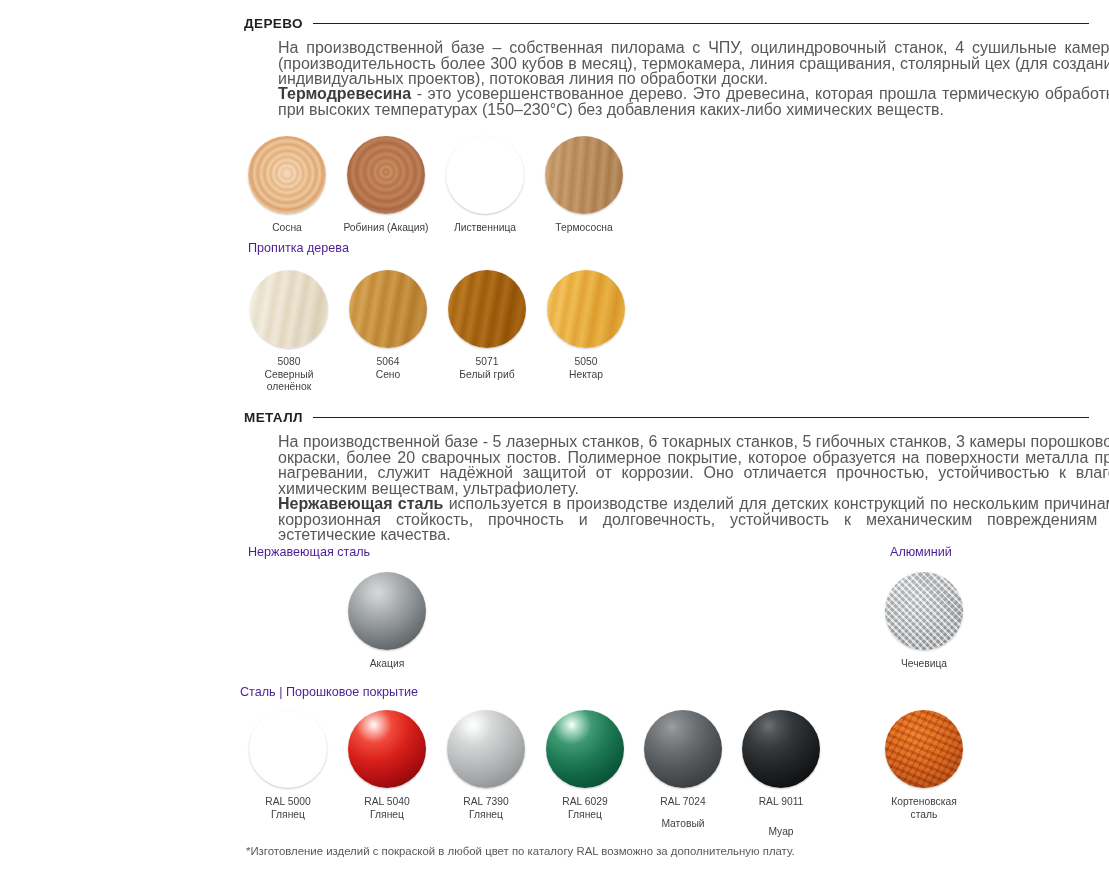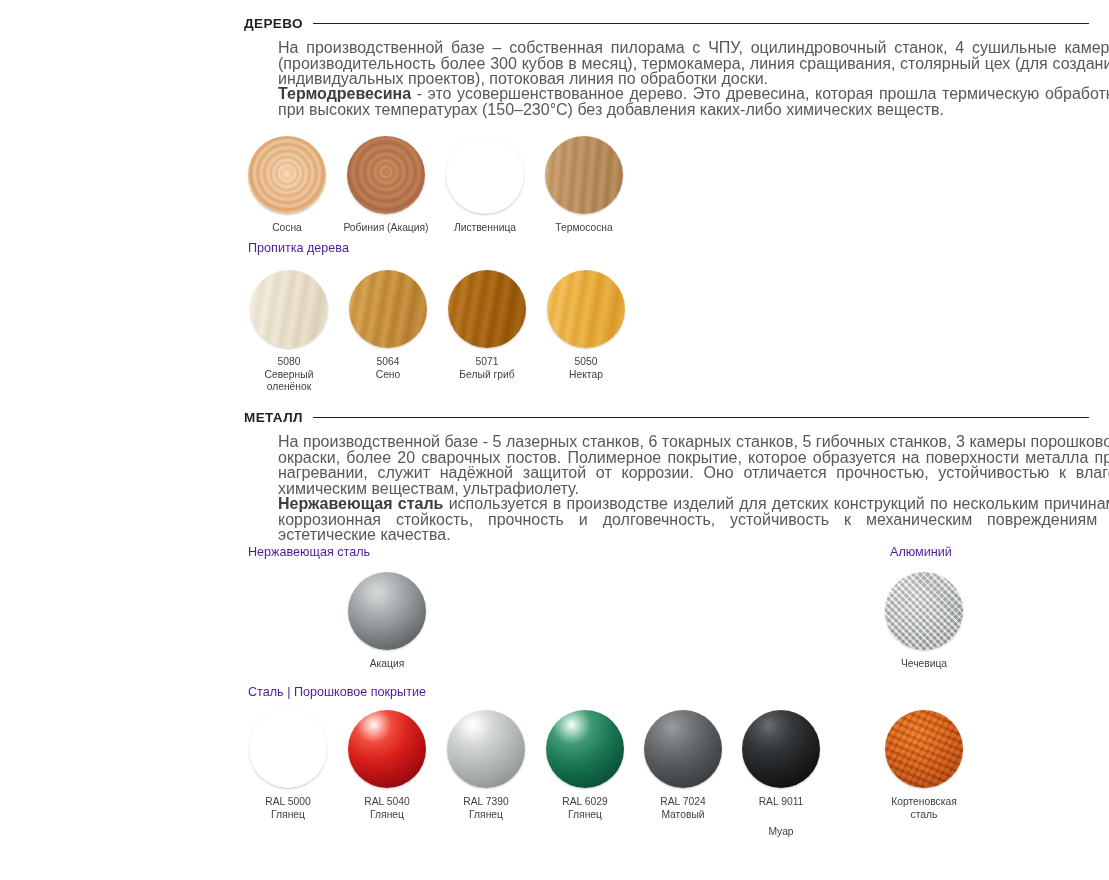--- a/index.html
+++ b/index.html
@@ -275,21 +275,21 @@
 
   <div class="swatch" style="left:327px;top:572px;">
     <div class="disc s-matte"></div>
     <div class="cap">Акация</div>
   </div>
   <div class="swatch" style="left:864px;top:572px;">
     <div class="disc s-alu"></div>
     <div class="cap">Чечевица</div>
   </div>
 
-  <div class="subhead" style="left:248px;top:685px;text-align:center;">Сталь | Порошковое покрытие</div>
+  <div class="subhead" style="left:240px;top:685px;text-align:center;">Сталь | Порошковое покрытие</div>
 
   <div class="swatch" style="left:228px;top:710px;">
     <div class="disc r-5000"></div>
     <div class="cap">RAL 5000</div>
     <div class="cap" style="margin-top:0;">Глянец</div>
   </div>
   <div class="swatch" style="left:327px;top:710px;">
     <div class="disc r-3020"></div>
     <div class="cap">RAL 5040</div>
     <div class="cap" style="margin-top:0;">Глянец</div>
@@ -300,27 +300,28 @@
     <div class="cap" style="margin-top:0;">Глянец</div>
   </div>
   <div class="swatch" style="left:525px;top:710px;">
     <div class="disc r-6029"></div>
     <div class="cap">RAL 6029</div>
     <div class="cap" style="margin-top:0;">Глянец</div>
   </div>
   <div class="swatch" style="left:623px;top:710px;">
     <div class="disc r-7024"></div>
     <div class="cap">RAL 7024</div>
-    <div class="cap" style="margin-top:0;">Матовый</div>
+    <div class="cap" style="margin-top:9px;">Матовый</div>
   </div>
   <div class="swatch" style="left:721px;top:710px;">
     <div class="disc r-9011"></div>
     <div class="cap">RAL 9011</div>
     <div class="cap" style="margin-top:17px;">Муар</div>
   </div>
   <div class="swatch" style="left:864px;top:710px;">
     <div class="disc r-corten"></div>
     <div class="cap">Кортеновская
 сталь</div>
   </div>
 
+  <div class="footnote" style="left:246px;top:845px;">*Изготовление изделий с покраской в любой цвет по каталогу RAL возможно за дополнительную плату.</div>
 
 </div>
 
 </body></html>

